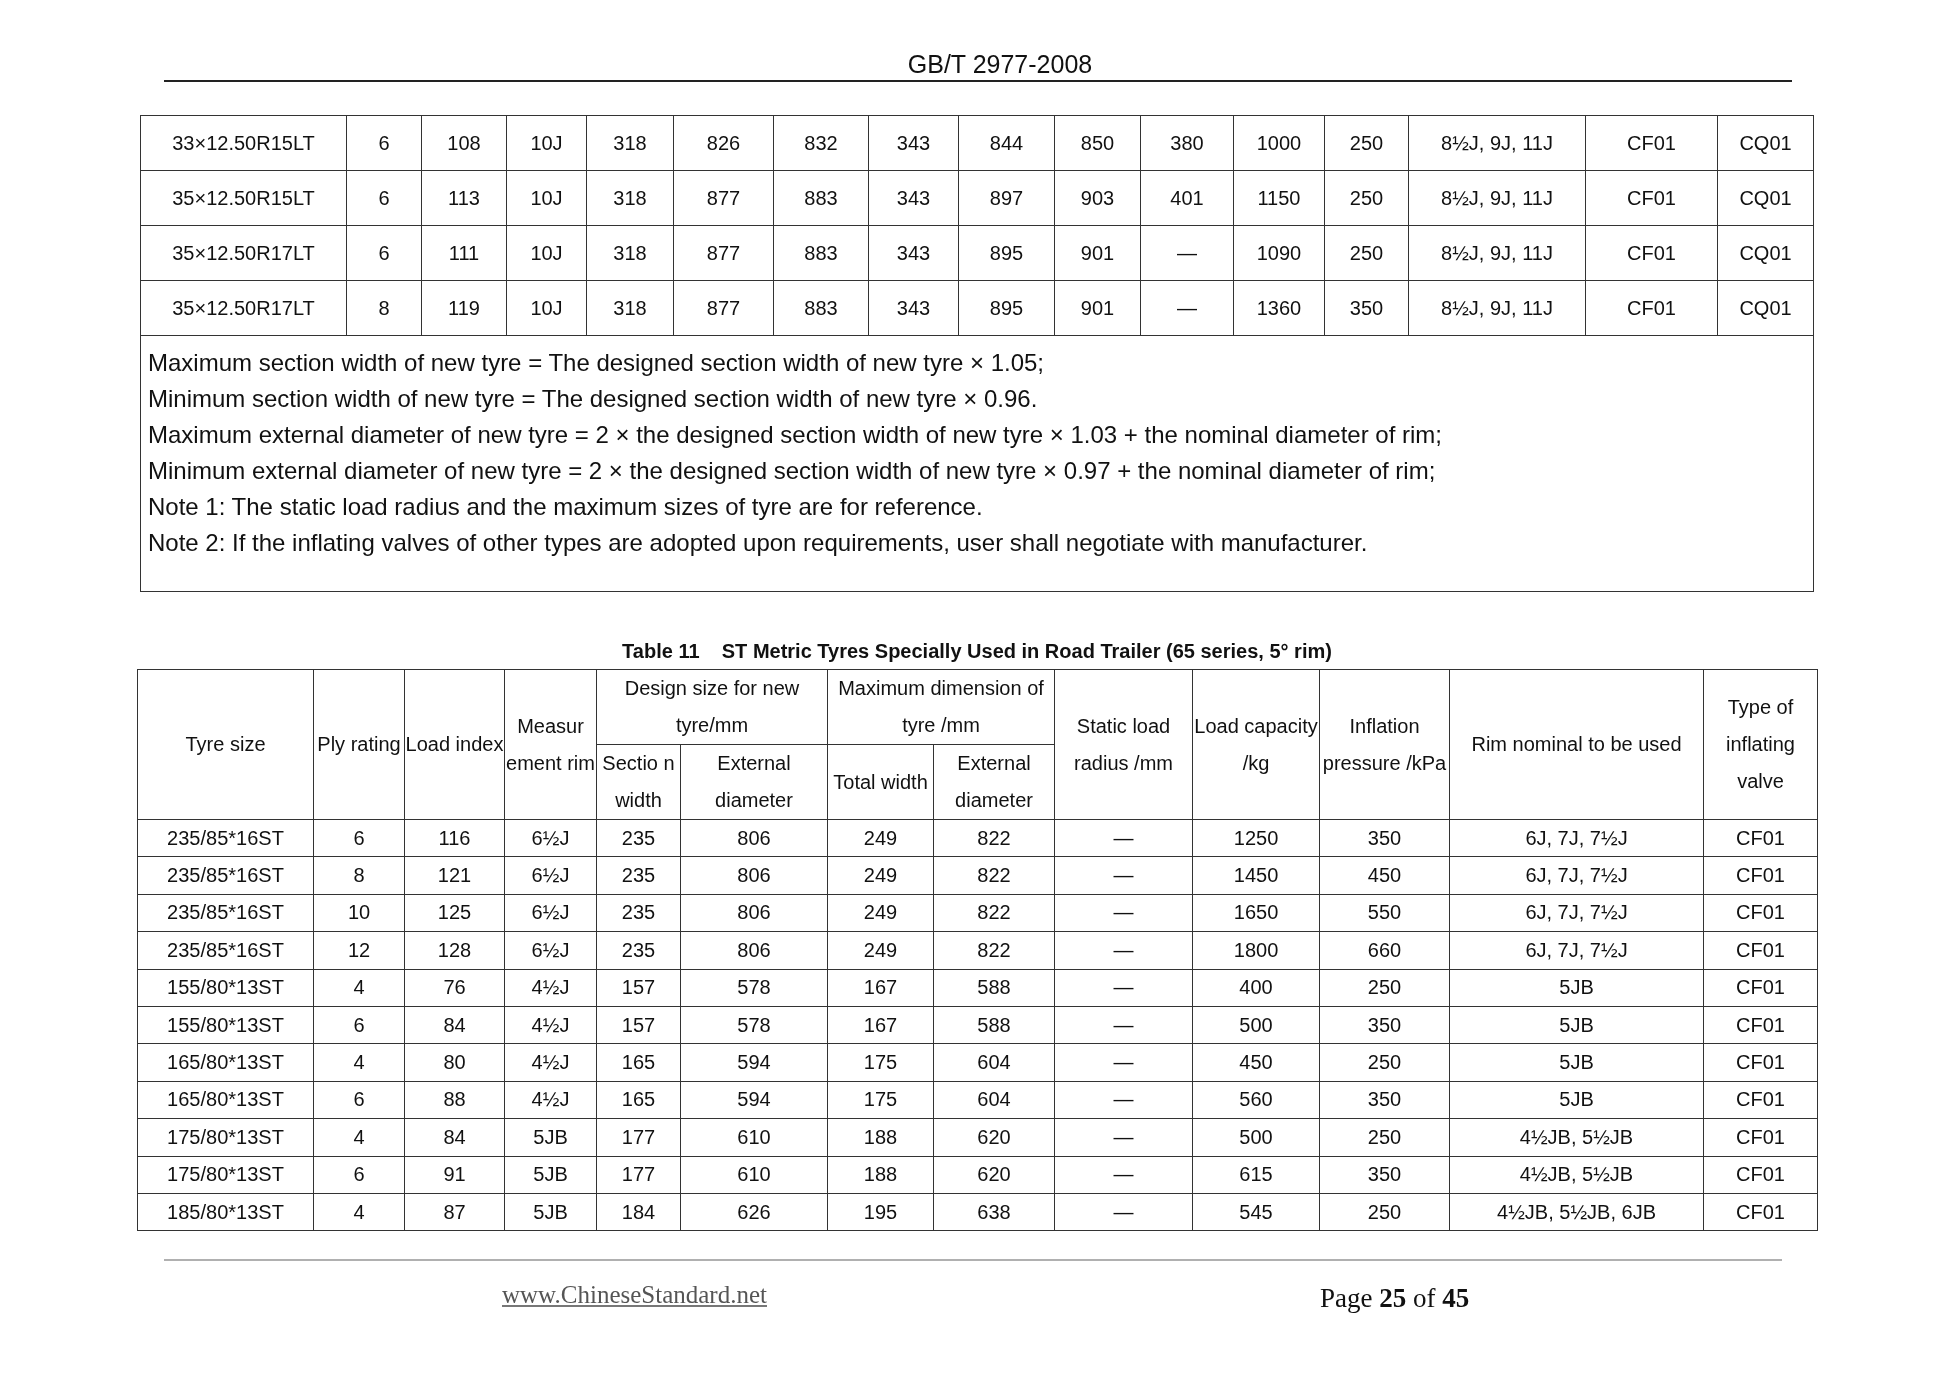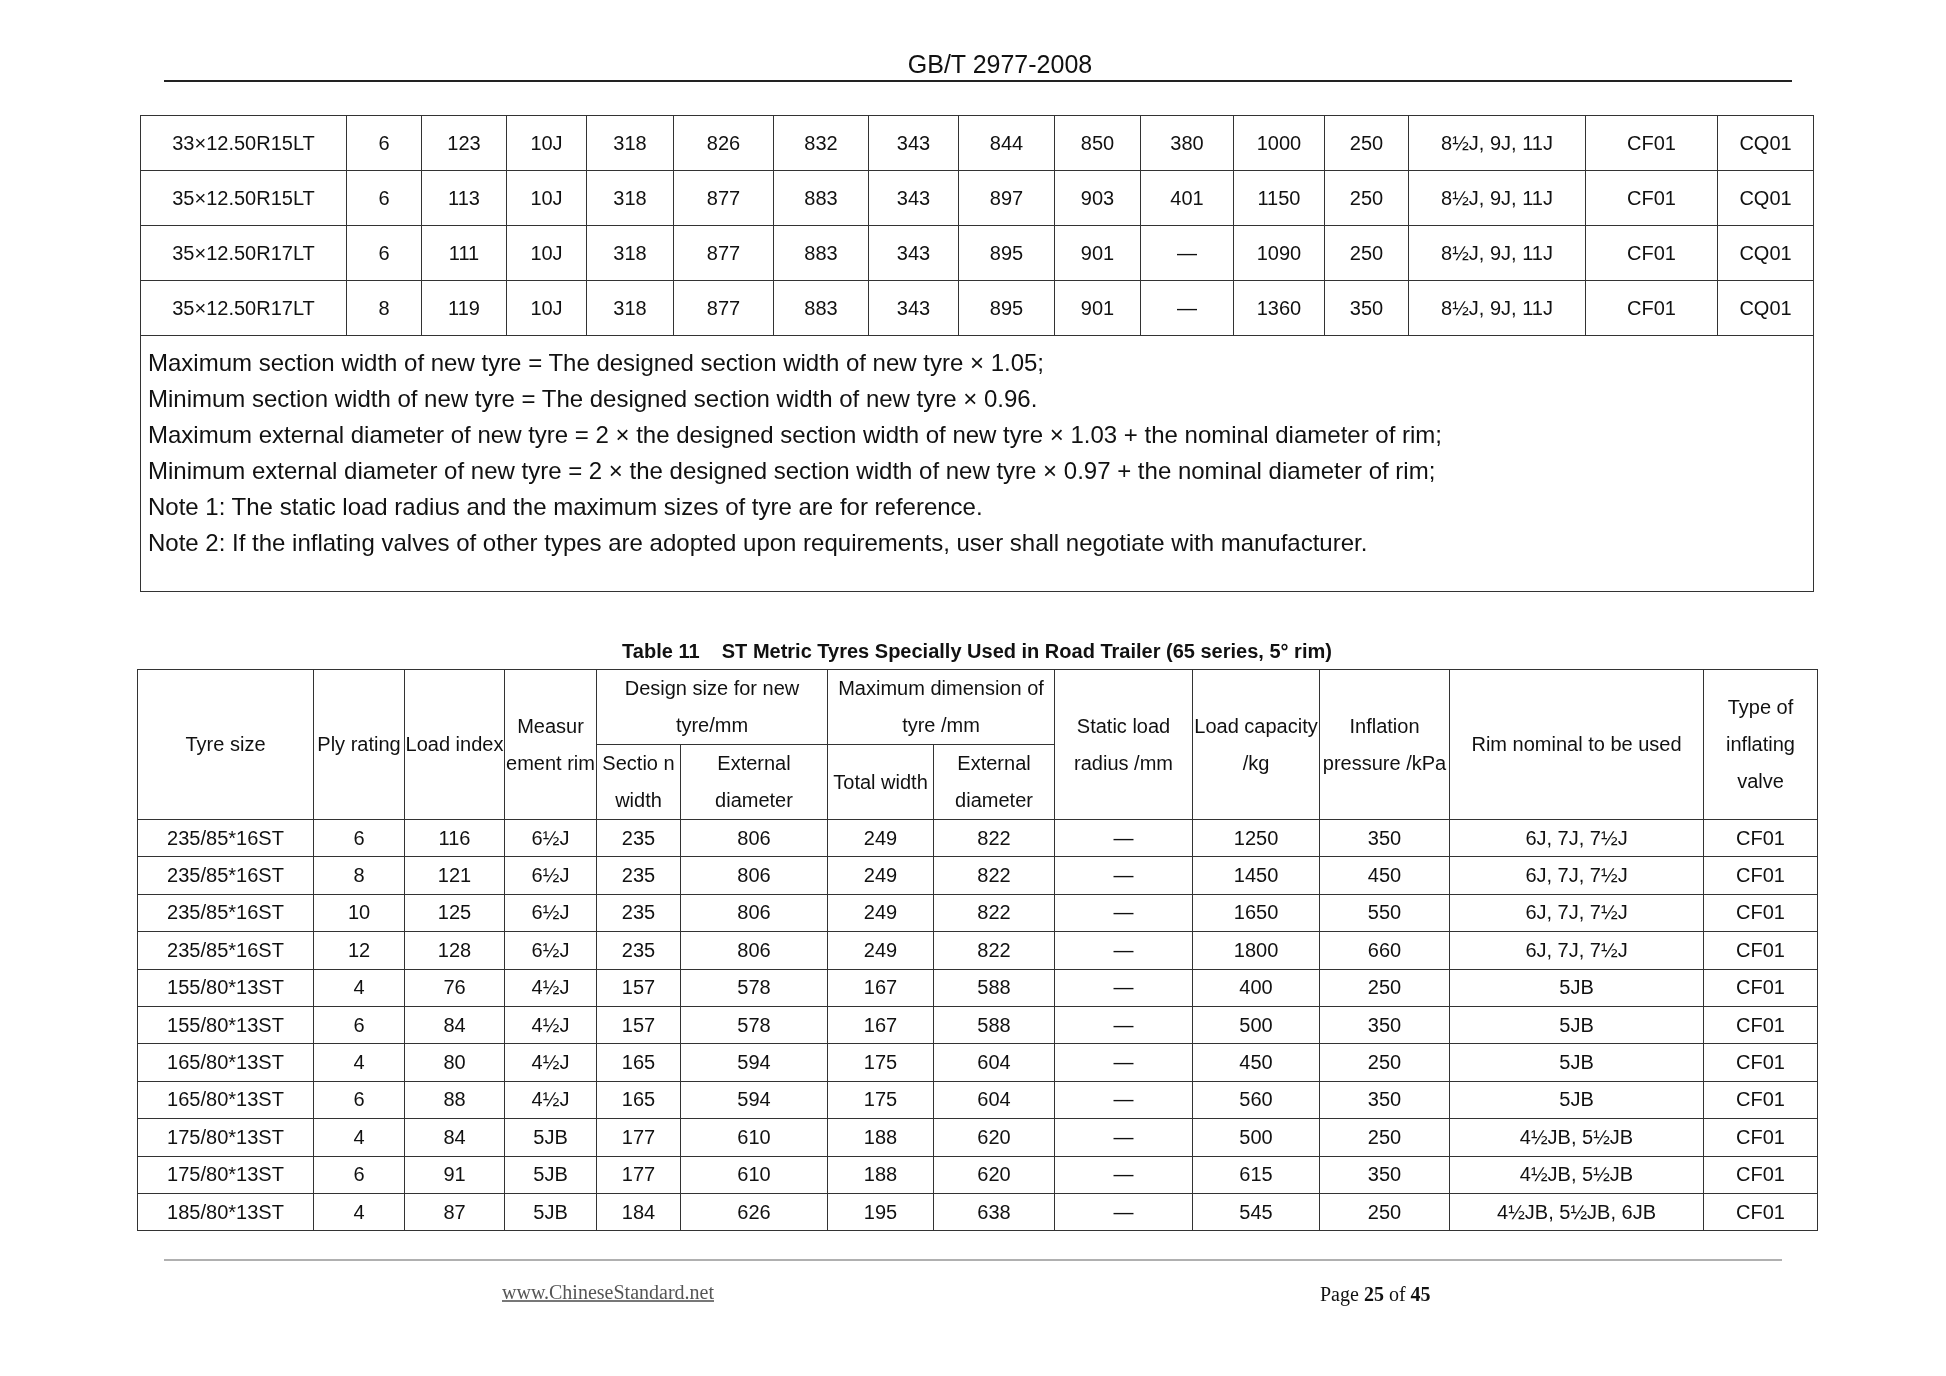--- a/index.html
+++ b/index.html
@@ -21,22 +21,22 @@
 
   .table-title { left: 137px; width: 1680px; top: 637px; text-align: center; font-weight: bold; font-size: 20px; line-height: 28px; white-space: pre; }
 
   #st-table { left: 137px; top: 669px; width: 1680px; }
   #st-table th { line-height: 37px; white-space: normal; font-size: 20px; }
   #st-table th.grp { height: 72px; text-align: center; }
   #st-table th.sub { height: 71px; }
   #st-table td { height: 36.4px; }
 
   .footer-rule { left: 164px; width: 1618px; top: 1259px; height: 0; border-top: 2px solid #b0b0b0; }
-  .footer-link { left: 502px; top: 1281px; font-family: "Liberation Serif", "DejaVu Serif", serif; font-size: 20px; color: #555; text-decoration: underline; text-decoration-color: #777; }
-  .footer-page { left: 1320px; top: 1283px; font-family: "Liberation Serif", "DejaVu Serif", serif; font-size: 20px; color: #111; }
+  .footer-link { left: 502px; top: 1281px; font-family: "Liberation Serif", "DejaVu Serif", serif; font-size: 25px; color: #555; text-decoration: underline; text-decoration-color: #777; }
+  .footer-page { left: 1320px; top: 1283px; font-family: "Liberation Serif", "DejaVu Serif", serif; font-size: 27px; color: #111; }
   .footer-page b { font-weight: bold; }
 </style>
 </head>
 <body>
 
 <div class="abs doc-header-title">GB/T 2977-2008</div>
 <div class="abs doc-header-rule"></div>
 
 <table id="top-table">
   <colgroup>
@@ -54,21 +54,21 @@
       <col style="width:91px">
     <col style="width:84px">
       <col style="width:177px">
       <col style="width:132px">
       <col style="width:96px">
   </colgroup>
   <tbody id="top-tbody">
       <tr>
         <td>33×12.50R15LT</td>
         <td>6</td>
-        <td>123</td>
+        <td>108</td>
         <td>10J</td>
         <td>318</td>
         <td>826</td>
         <td>832</td>
         <td>343</td>
         <td>844</td>
         <td>850</td>
         <td>380</td>
         <td>1000</td>
         <td>250</td>

